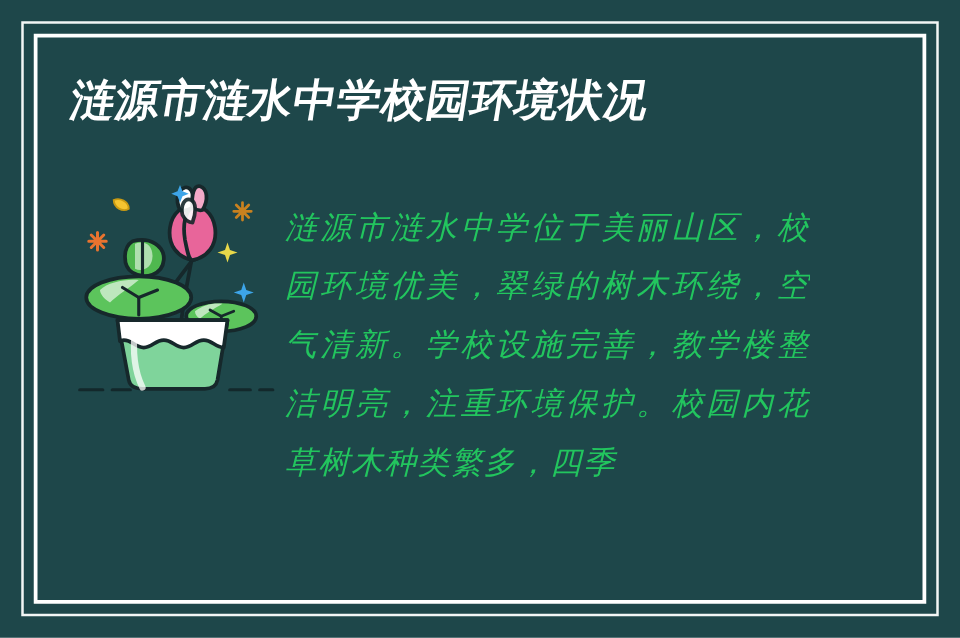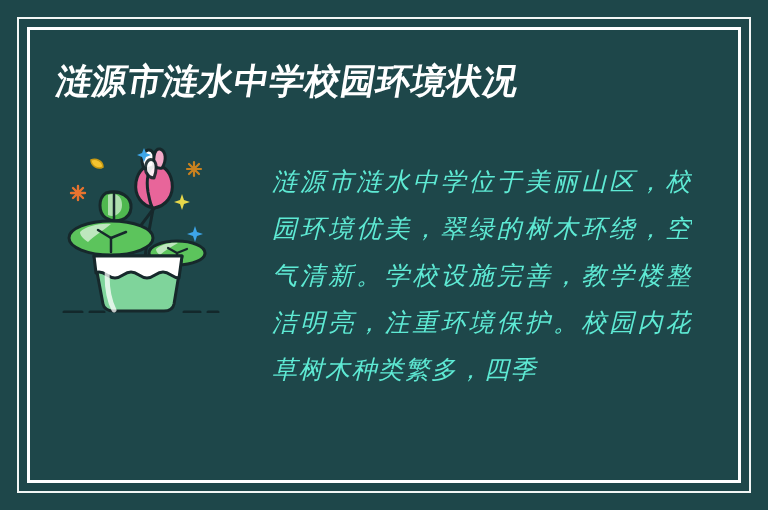--- a/index.html
+++ b/index.html
@@ -67,30 +67,29 @@
     display: block;
     width: 164px;
     height: 175px;
   }
   
   .bodytext {
     position: absolute;
     left: 228px;
     top: 158px;
     width: 420px;
-    color: #5eead4;
+    color: #22c55e;
     font-family: "DejaVu Serif", "Liberation Serif", serif;
     font-size: 25px;
     font-style: italic;
     line-height: 47px;
     letter-spacing: 1.5px;
     text-align: justify;
     overflow: hidden;
     max-height: 245px;
-    margin-left: 44px;
   }
 </style>
 </head>
 <body>
 
 <div class="poster">
 
   <div class="frame-outer"></div>
   <div class="frame-inner"></div>
 

